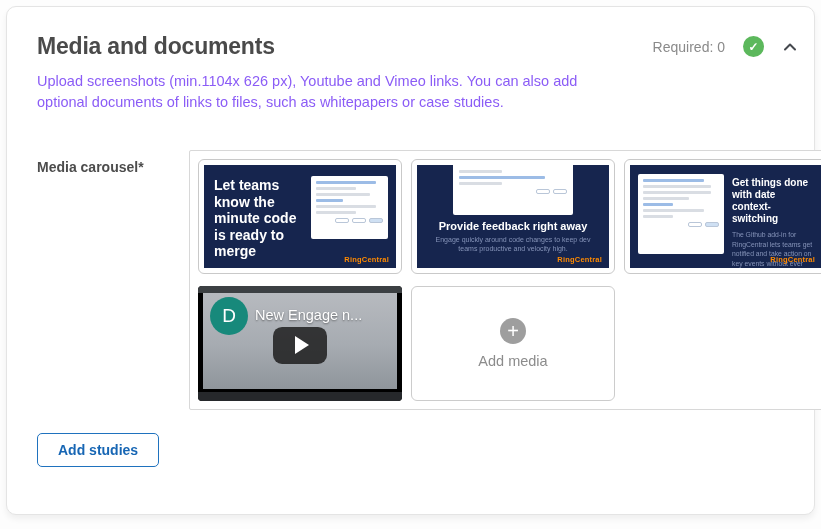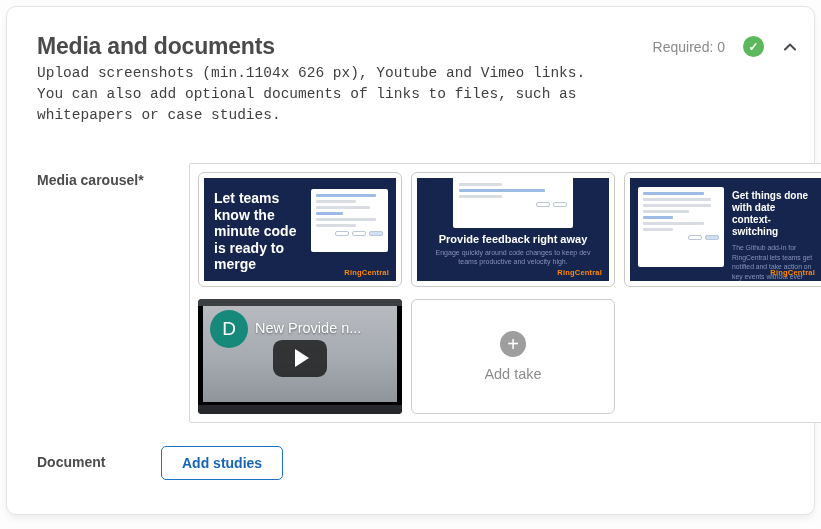--- a/index.html
+++ b/index.html
@@ -23,22 +23,22 @@
   .hdr-right { display:flex; align-items:center; gap:18px; margin-top:3px; }
   .required { font-size:14px; color:#8a8a8a; }
   .check-circle {
     width:21px; height:21px; border-radius:50%;
     background:#5cb85c; color:#fff;
     display:flex; align-items:center; justify-content:center;
     font-size:12px; font-weight:700;
   }
   .chevron { width:16px; height:16px; display:block; cursor:pointer; }
   .desc {
-    margin-top:3px; font-size:14.5px; color:#404040;
-    line-height:1.45; max-width:575px;font-family:Liberation Mono, monospace;
+    margin-top:11px; font-size:14.5px; color:#8b5cf6;
+    line-height:1.45; max-width:575px;
   }
   
   .row { display:flex; align-items:flex-start; }
   .row-media { margin-top:37px;gap:28px; }
   .row-doc { margin-top:23px; }
   .field-label {
     width:124px; flex:none; font-size:14px; font-weight:700; color:#4c4c4c;
     padding-top:9px;
   }
   .row-doc .field-label { padding-top:8px; }
@@ -216,35 +216,34 @@
           <div class="brand">RingCentral</div>
         </div>
       </div>
 
       <div class="thumb thumb-video">
         <div class="video-screen"></div>
         <div class="video-topbar"></div>
         <div class="avatar-circle">
           <span>D</span>
         </div>
-        <div class="video-title">New Provide n...</div>
+        <div class="video-title">New Engage n...</div>
         <div class="play-btn">
           <div class="play-tri"></div>
         </div>
         <div class="video-taskbar"></div>
       </div>
 
       <div class="thumb thumb-add">
         <div class="plus-circle">
           <span>+</span>
         </div>
-        <div class="add-media-label">Add take</div>
+        <div class="add-media-label">Add media</div>
       </div>
 
     </div>
   </div>
 
   <div class="row row-doc">
-    <div class="field-label">Document</div>
     <button class="add-doc-btn">Add studies</button>
   </div>
 
 </div>
 
 </body></html>

